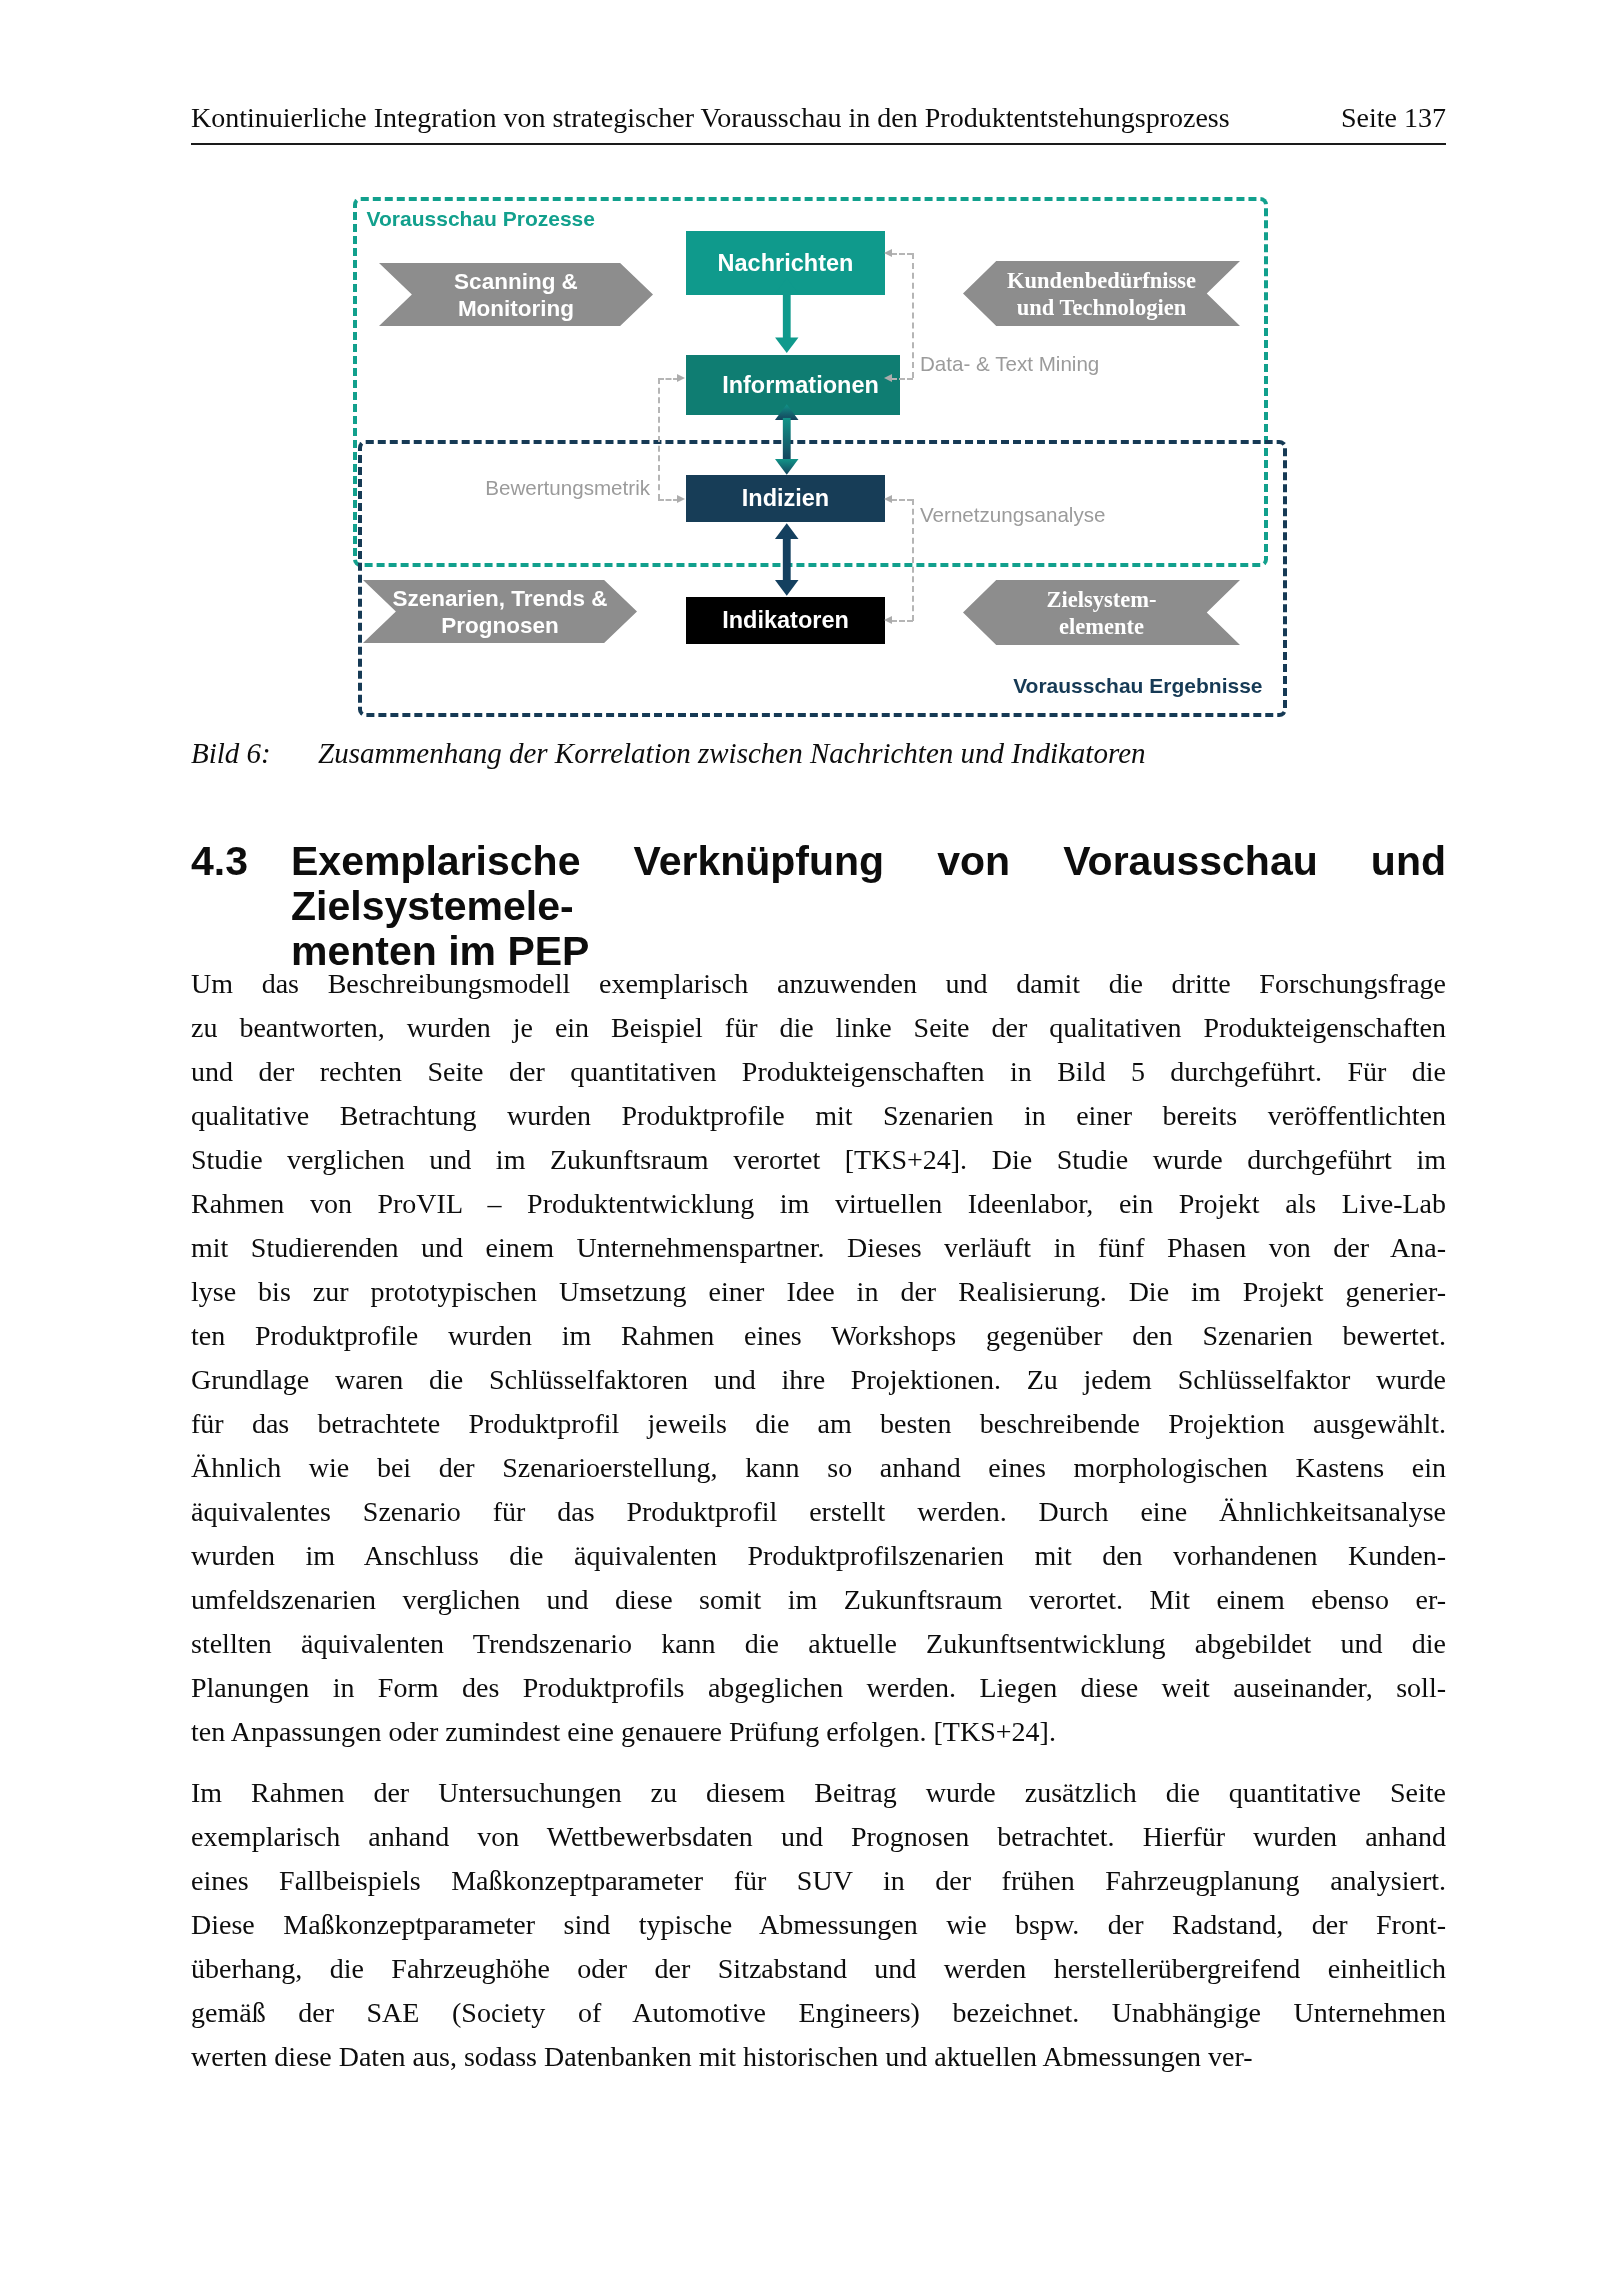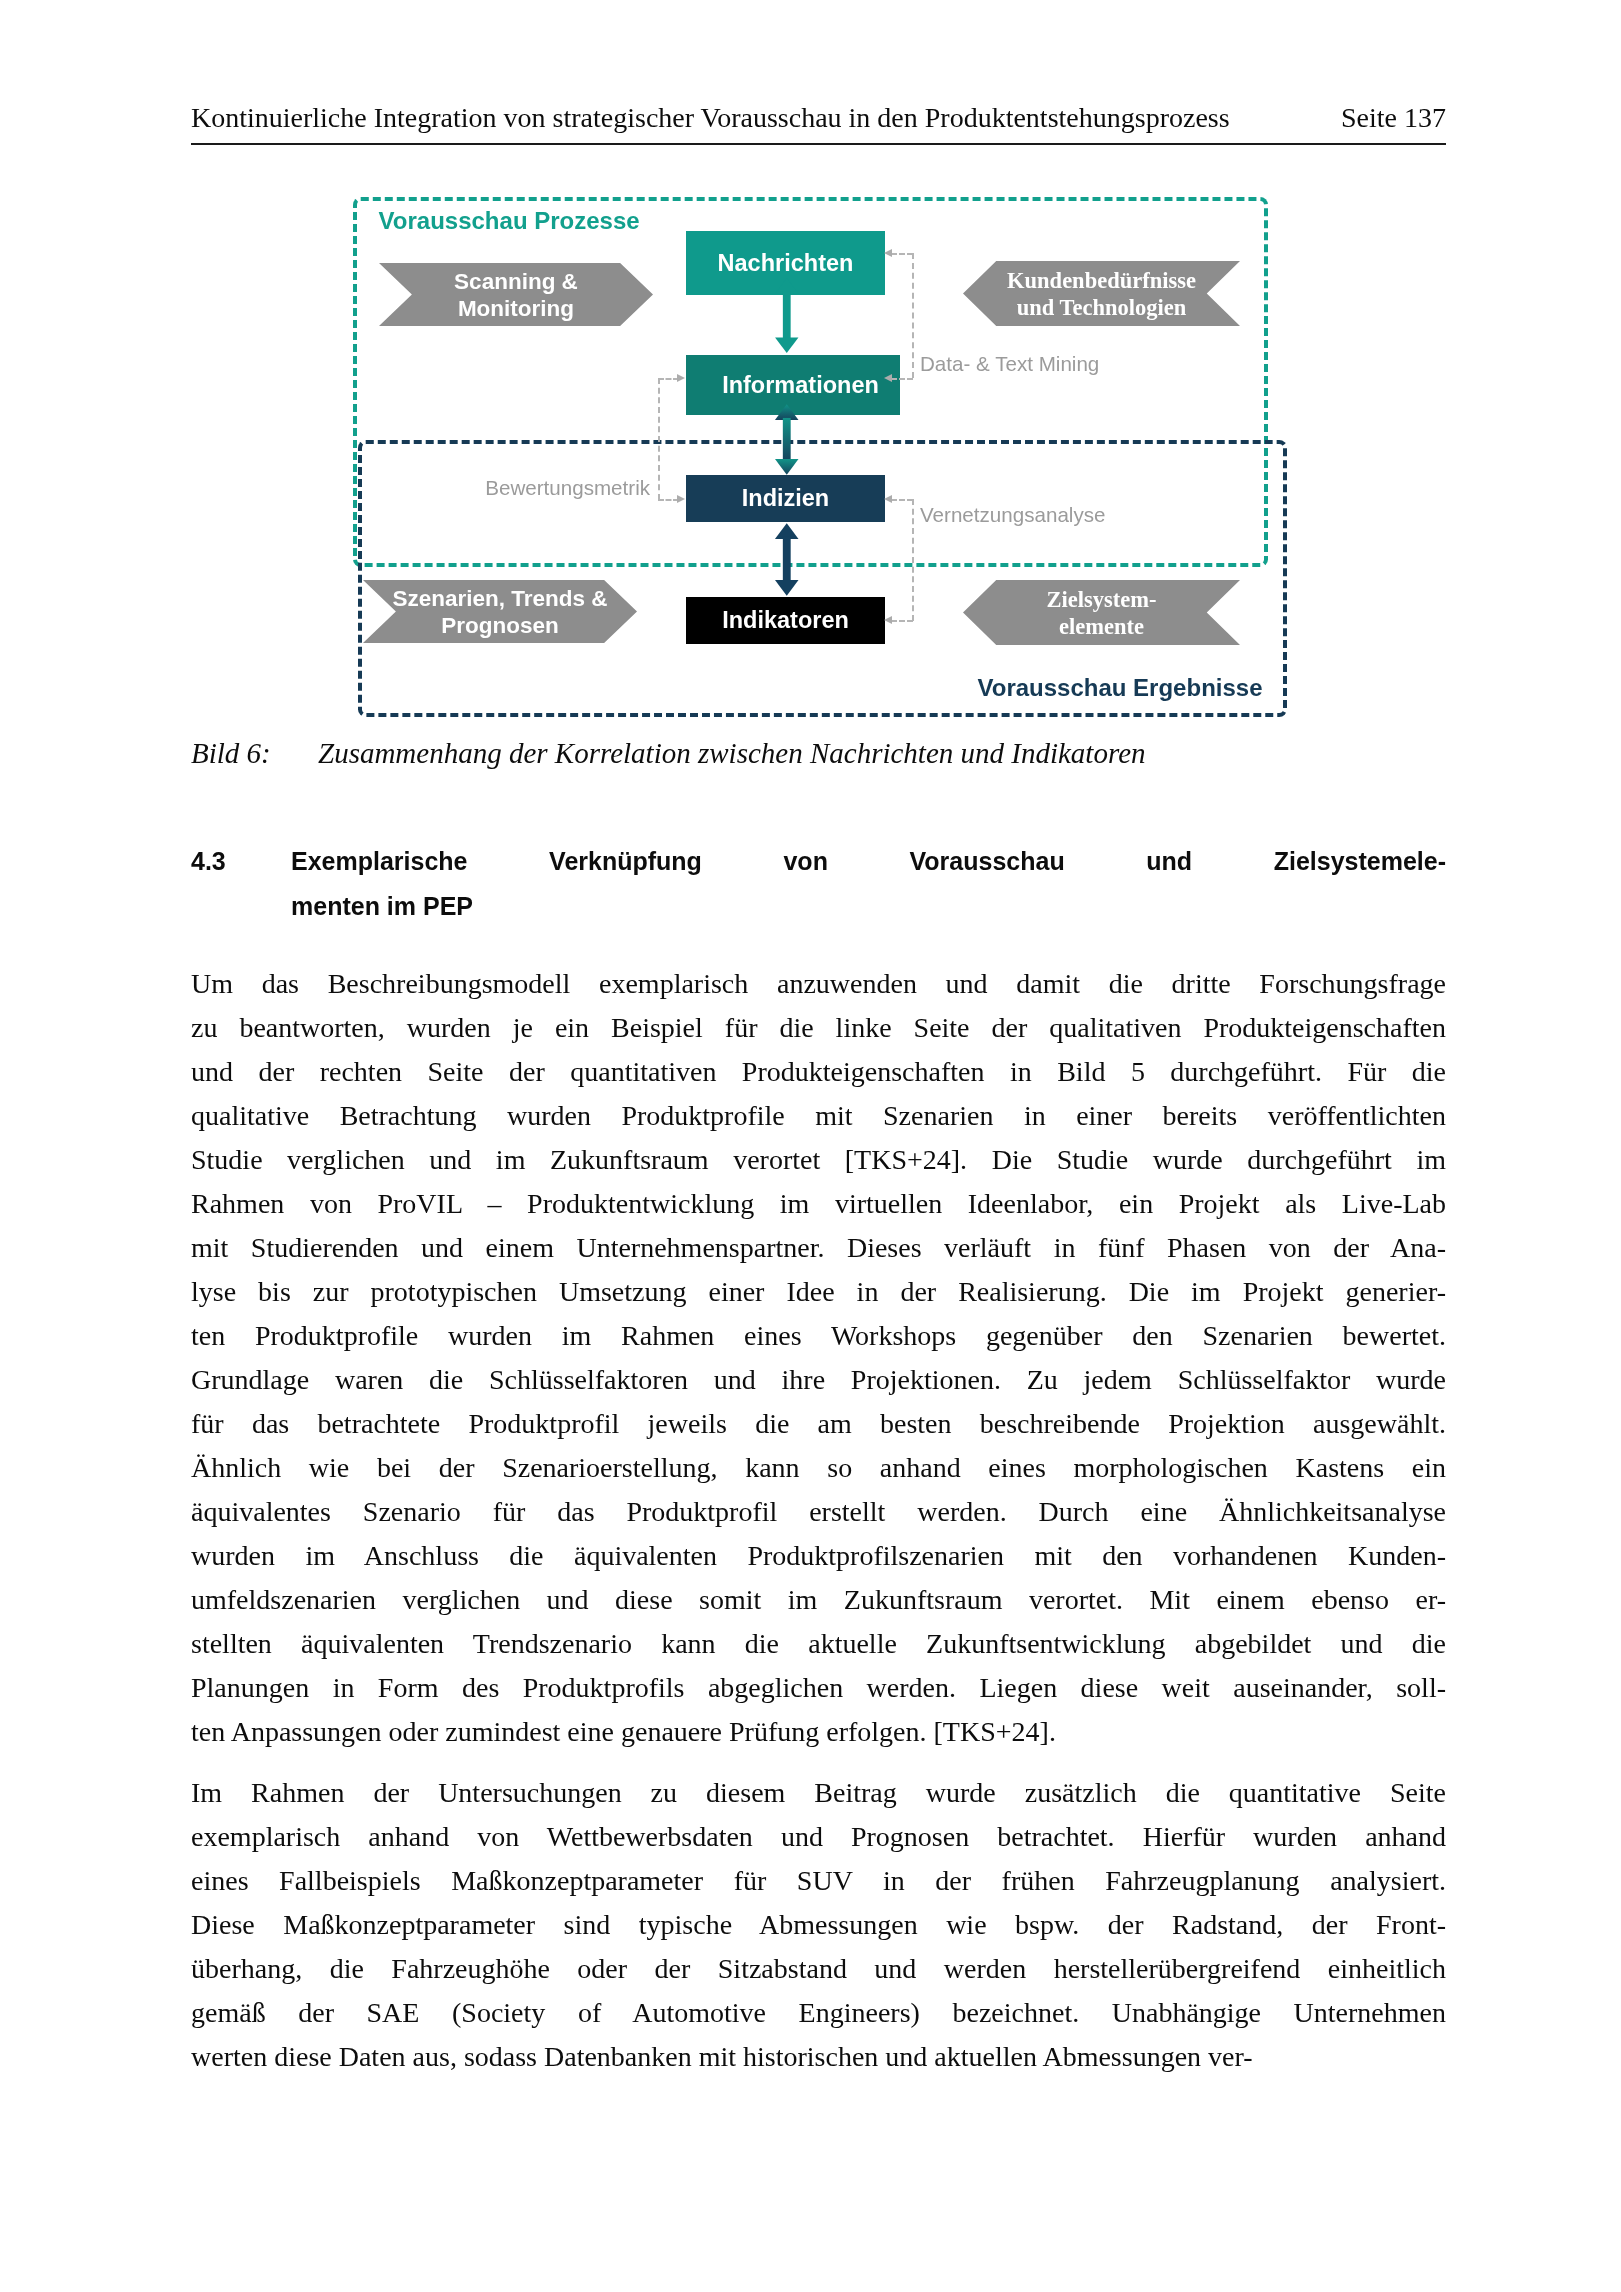--- a/index.html
+++ b/index.html
@@ -13,21 +13,21 @@
     position:absolute;left:191px;top:102px;width:1255px;
     display:flex;justify-content:space-between;align-items:flex-end;
     font-size:28px;border-bottom:2.9px solid #1a1a1a;padding-bottom:8.8px;
   }
   
   .figure{position:absolute;left:349px;top:195px;width:939px;height:521px;
     font-family:"Liberation Sans", sans-serif;}
   .frame{position:absolute;border-radius:7.8px;}
   .frame.teal{left:3.9px;top:2px;width:907px;height:362px;border:4.9px dashed #12A08D;}
   .frame.navy{left:8.8px;top:245px;width:921px;height:269px;border:4.9px dashed #163A55;}
-  .frame-label{position:absolute;font-weight:bold;font-size:24px;margin-left:12px;}
+  .frame-label{position:absolute;font-weight:bold;font-size:21px;}
   .frame-label.teal{left:17.6px;top:11.8px;color:#12A08D;}
   .frame-label.navy{right:25.5px;top:479px;color:#163A55;}
   .node{
     position:absolute;left:337px;width:199px;display:flex;align-items:center;justify-content:center;
     color:#fff;font-weight:bold;font-size:23.5px;
   }
   .node.n1{top:36px;height:64px;background:#0F9A8C;}
   .node.n2{top:160px;height:60px;background:#0F7D72;padding-left:15px;}
   .node.n3{top:280px;height:47px;background:#173D57;}
   .node.n4{top:402px;height:47px;background:#000000;}
@@ -46,21 +46,21 @@
   .ch{position:absolute;height:0;border-top:2px dashed #B5B5B5;}
   .ah{position:absolute;width:0;height:0;border:4.9px solid transparent;}
   .ah.pl{border-right:8.8px solid #ACACAC;border-left:none;}
   .ah.pr{border-left:8.8px solid #ACACAC;border-right:none;}
   .clabel{position:absolute;color:#9B9B9B;font-size:20.6px;white-space:nowrap;}
   
   .caption{position:absolute;left:191px;top:737px;width:1255px;font-style:italic;font-size:29px;}
   .caption .cap-label{display:inline-block;width:127px;font-style:italic;}
   
   .section-heading{position:absolute;left:191px;top:839px;width:1255px;
-    font-family:"Liberation Sans", sans-serif;font-weight:bold;font-size:25px;line-height:45px;}
+    font-family:"Liberation Sans", sans-serif;font-weight:bold;font-size:41px;line-height:45px;}
   .section-heading .num{position:absolute;left:0;top:0;}
   .section-heading .hline{margin-left:100px;}
   .section-heading .hline.just{text-align:justify;text-align-last:justify;}
   
   .bodytext{position:absolute;left:191px;top:962px;width:1255px;font-size:28px;}
   .para{margin:0 0 16.7px 0;}
   .tline{line-height:44px;text-align:justify;text-align-last:justify;white-space:normal;}
   .tline-last{text-align-last:left;}
 </style>
 </head>

